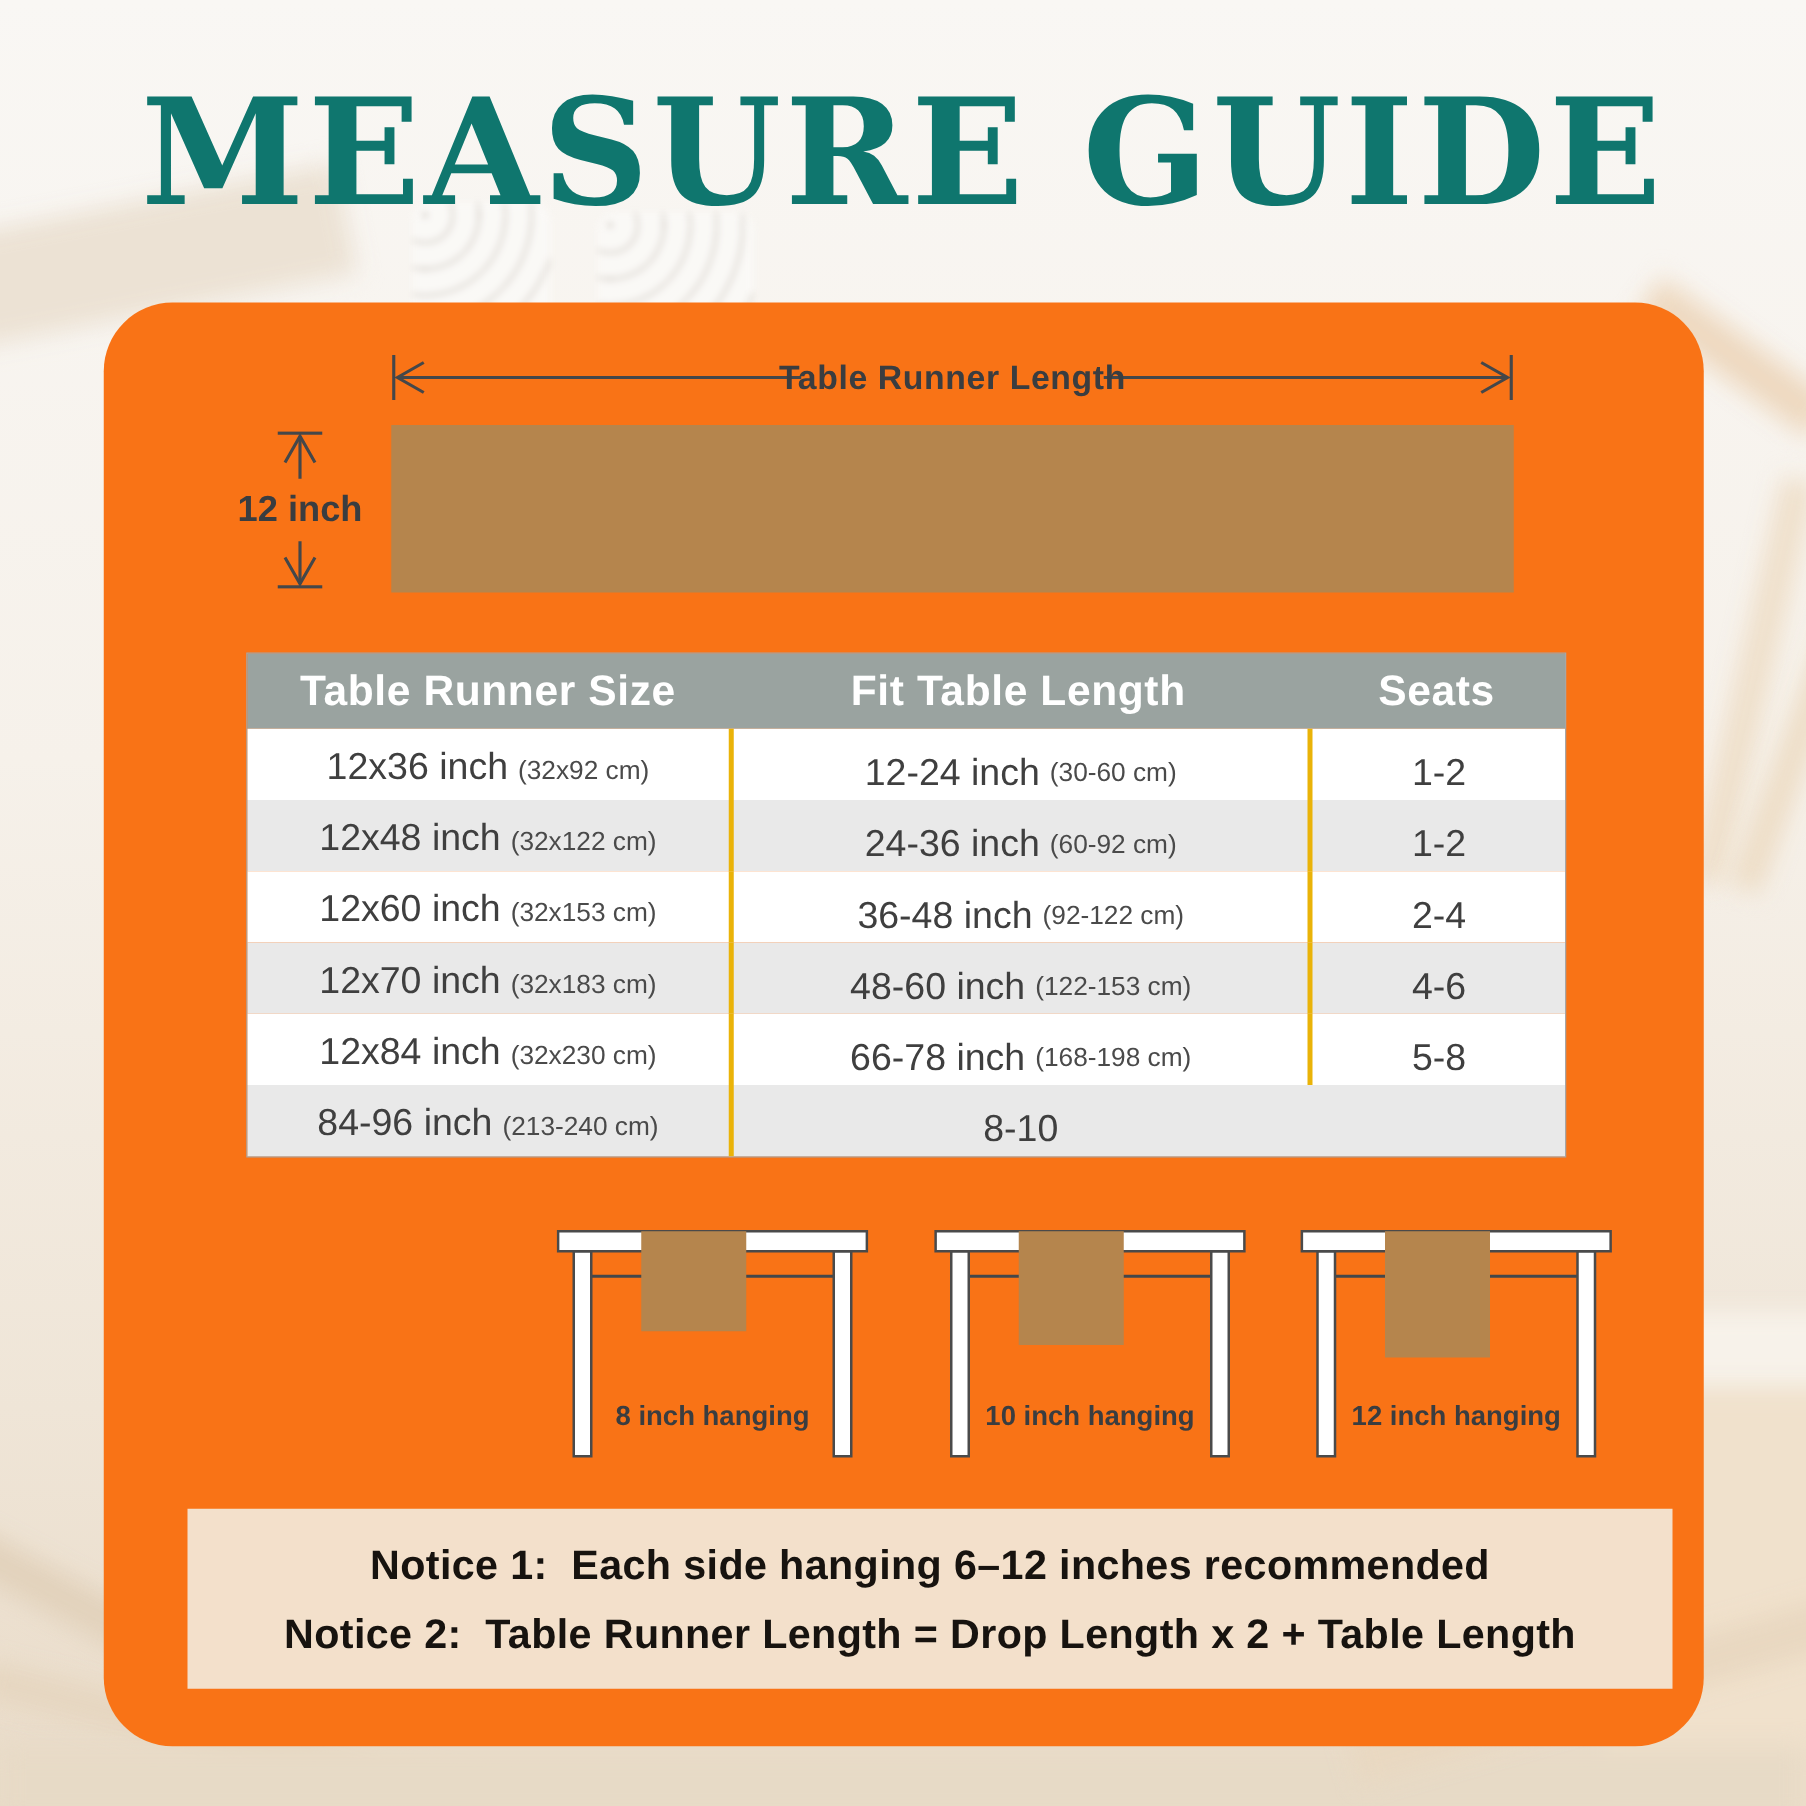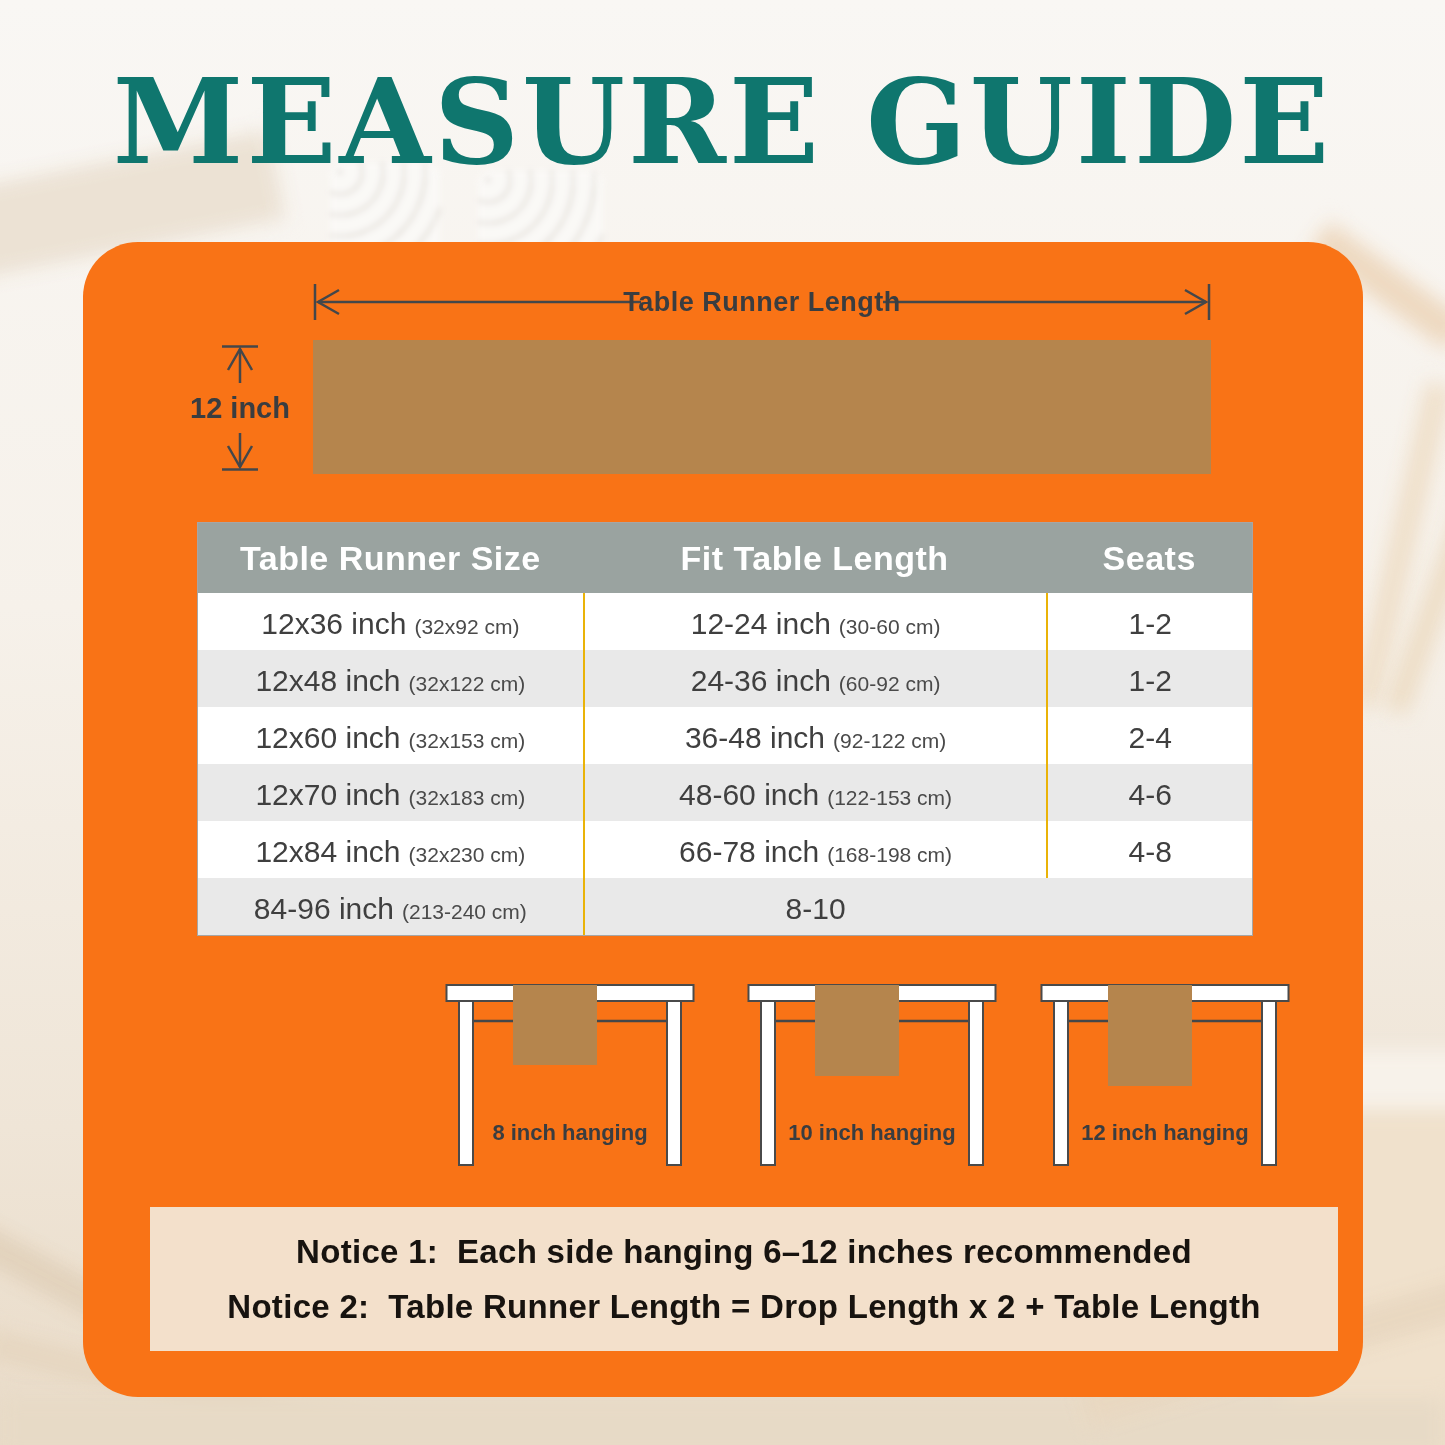--- a/index.html
+++ b/index.html
@@ -32,28 +32,28 @@
     font-size:27px;font-weight:bold;color:#3a3d40;letter-spacing:.5px;}
   .runner-swatch{position:absolute;left:230px;top:98px;width:898px;height:134px;
     background:#b5854d;}
   .v-arrow{position:absolute;left:139px;top:103px;width:36px;height:126px;}
   .v-arrow-label{position:absolute;left:157px;top:166px;transform:translate(-50%,-50%);
     font-size:29px;font-weight:bold;color:#3a3d40;white-space:nowrap;}
   
   .size-table{position:absolute;left:114px;top:280px;width:1056px;
     border:1px solid #a6a6a6;box-sizing:border-box;}
   .t-row{display:grid;grid-template-columns:36.5% 44% 19.5%;}
-  .t-head{height:70px;background:#9aa3a0;color:#ffffff;font-weight:bold;
+  .t-head{height:60px;background:#9aa3a0;color:#ffffff;font-weight:bold;
     font-size:34px;letter-spacing:.5px;}
   .t-head .cell{border-left:none;}
   .t-data{height:57px;background:#ffffff;color:#3f3f3f;font-size:30px;}
   .t-data.alt{background:#e9e9e9;}
   .cell{display:flex;align-items:center;justify-content:center;}
   .t-data .cell{align-items:baseline;padding-top:14px;}
-  .t-data .cell+.cell{border-left:2px solid #eab308;}
+  .t-data .cell+.cell{border-left:4px solid #eab308;align-items:center;}
   .cm{font-size:21px;margin-left:8px;color:#4a4a4a;}
   
   .illus{position:absolute;top:740px;width:250px;height:210px;}
   .illus svg{position:absolute;left:0;top:0;}
   .illus-label{position:absolute;left:0;top:138px;width:100%;text-align:center;
     font-size:22px;font-weight:bold;color:#3a3d40;}
   .illus.p1{left:60px;} .illus.p2{left:362px;} .illus.p3{left:664px;} .illus.p4{left:957px;}
   
   .notice{position:absolute;left:67px;top:965px;width:1188px;height:144px;
     background:#f3e0cb;display:flex;flex-direction:column;align-items:center;
@@ -162,21 +162,21 @@
     </div>
     <div class="t-row t-data">
       <div class="cell">
           <span>12x84 inch</span>
           <span class="cm">(32x230 cm)</span>
         </div>
       <div class="cell">
           <span>66-78 inch</span>
           <span class="cm">(168-198 cm)</span>
         </div>
-      <div class="cell">4-8</div>
+      <div class="cell">5-8</div>
     </div>
     <div class="t-row t-data alt">
       <div class="cell">
           <span>84-96 inch</span>
           <span class="cm">(213-240 cm)</span>
         </div>
       <div class="cell">8-10</div>
     </div>
   </div>
 

